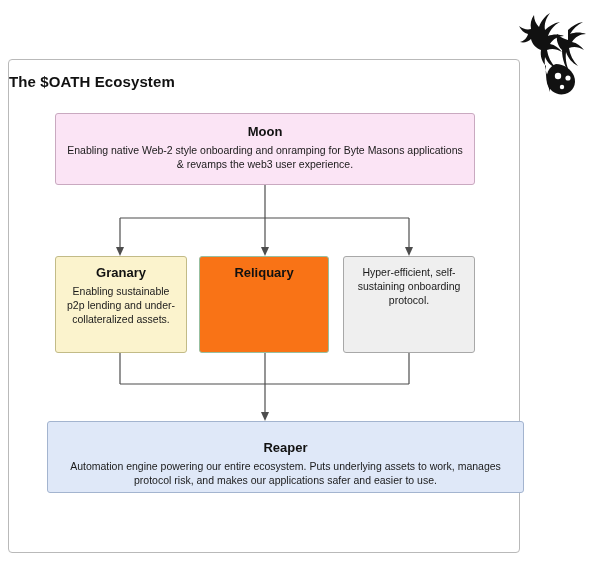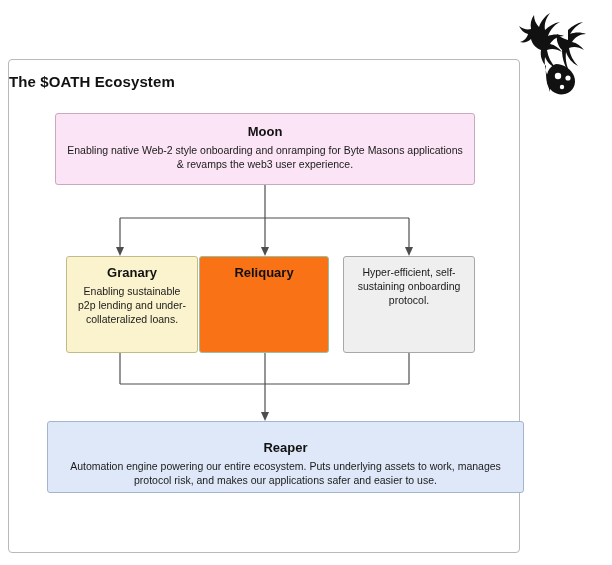--- a/index.html
+++ b/index.html
@@ -78,21 +78,21 @@
     top: 53px;
     width: 420px;
     height: 72px;
     background: #fbe4f5;
     border-color: #c9a9c0;
     padding-top: 10px;
   }
 
   
   #node-granary {
-    left: 57px;
+    left: 46px;
     top: 196px;
     width: 132px;
     height: 97px;
     background: #fbf3cd;
     border-color: #c2bb87;
   }
   #node-reliquary {
     left: 190px;
     top: 196px;
     width: 130px;
@@ -182,21 +182,21 @@
     <polygon points="256,361 252,352 260,352"></polygon>
   </svg>
 
   <div class="node" id="node-moon">
     <div class="node-title">Moon</div>
     <div class="node-desc">Enabling native Web-2 style onboarding and onramping for Byte Masons applications &amp; revamps the web3 user experience.</div>
   </div>
 
   <div class="node" id="node-granary">
     <div class="node-title">Granary</div>
-    <div class="node-desc">Enabling sustainable p2p lending and under-collateralized loans.</div>
+    <div class="node-desc">Enabling sustainable p2p lending and under-collateralized assets.</div>
   </div>
 
   <div class="node" id="node-reliquary">
     <div class="node-title">Reliquary</div>
   </div>
 
   <div class="node" id="node-ethos">
     <div class="node-desc">Hyper-efficient, self-sustaining onboarding protocol.</div>
   </div>
 

